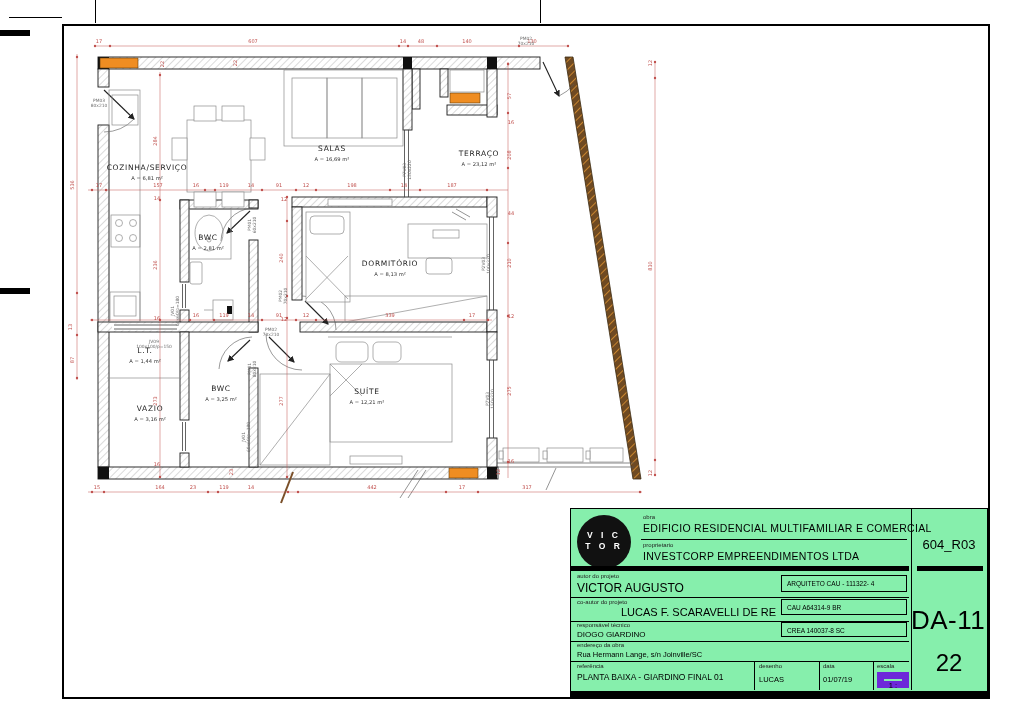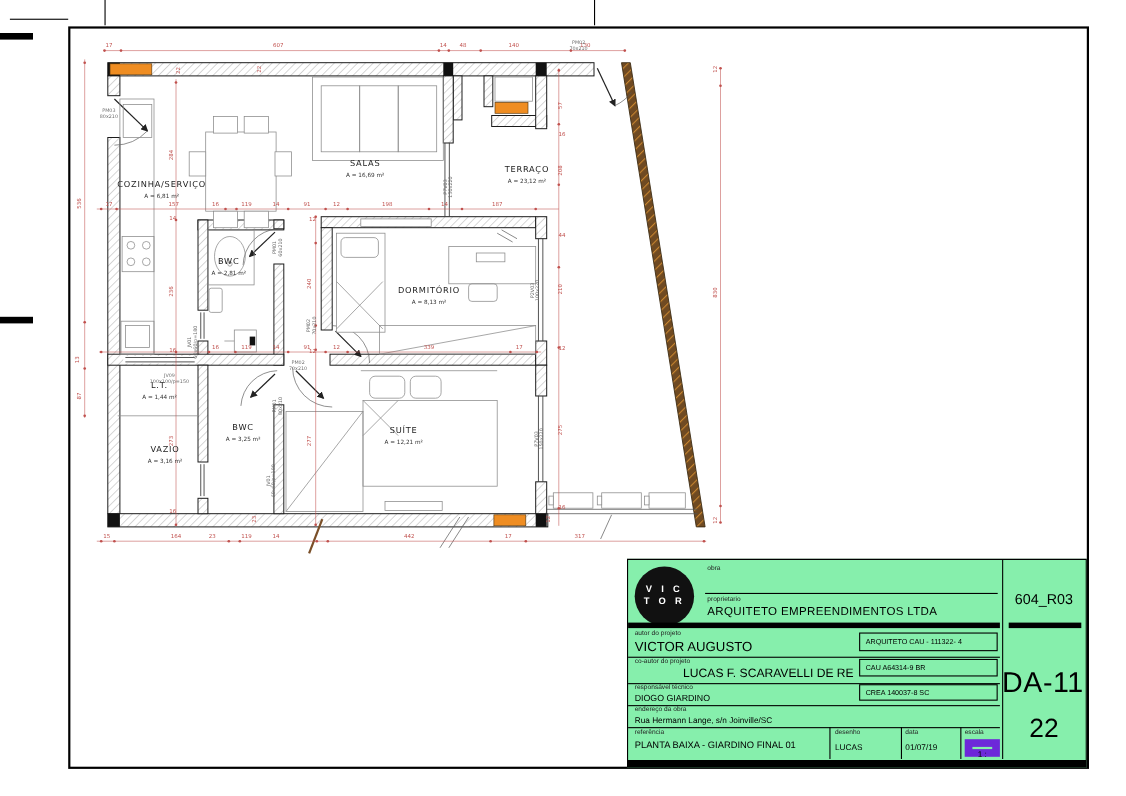--- a/index.html
+++ b/index.html
@@ -393,23 +393,24 @@
       </g>
   </svg>
 
   <div class="tb">
     <div class="logo">
       <div style="position:static">V I C</div>
       <div style="position:static">T O R</div>
     </div>
 
     <div class="lbl" style="left:72px;top:5px;">obra</div>
+    <div class="val" style="left:72px;top:13px;font-size:10.5px;letter-spacing:.3px;">EDIFICIO RESIDENCIAL MULTIFAMILIAR E COMERCIAL</div>
     <div class="hl" style="left:70px;top:30px;width:266px;"></div>
     <div class="lbl" style="left:72px;top:33px;">proprietario</div>
-    <div class="val" style="left:72px;top:41px;font-size:10.5px;letter-spacing:.3px;">ARQUITETO EMPREENDIMENTOS LTDA</div>
+    <div class="val" style="left:72px;top:41px;font-size:10.5px;letter-spacing:.3px;">INVESTCORP EMPREENDIMENTOS LTDA</div>
 
     <div class="bar" style="left:0;top:57px;width:338px;"></div>
     <div class="bar" style="left:346px;top:57px;width:66px;"></div>
     <div class="vl" style="left:340px;top:0;height:181px;"></div>
 
     <div class="lbl" style="left:6px;top:64px;">autor do projeto</div>
     <div class="val" style="left:6px;top:72px;font-size:12px;">VICTOR AUGUSTO</div>
     <div class="regbox" style="left:210px;top:66px;width:126px;height:17px;">ARQUITETO CAU - 111322- 4</div>
     <div class="hl" style="left:0;top:88px;width:338px;"></div>
 

